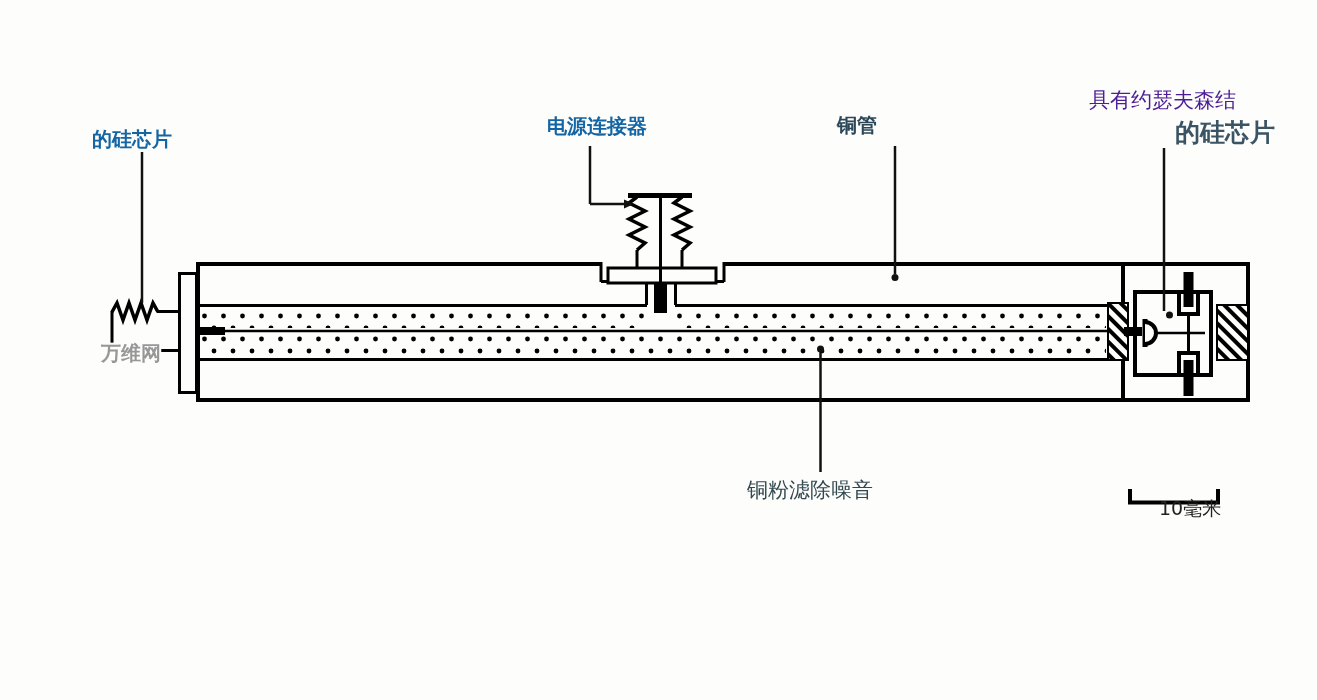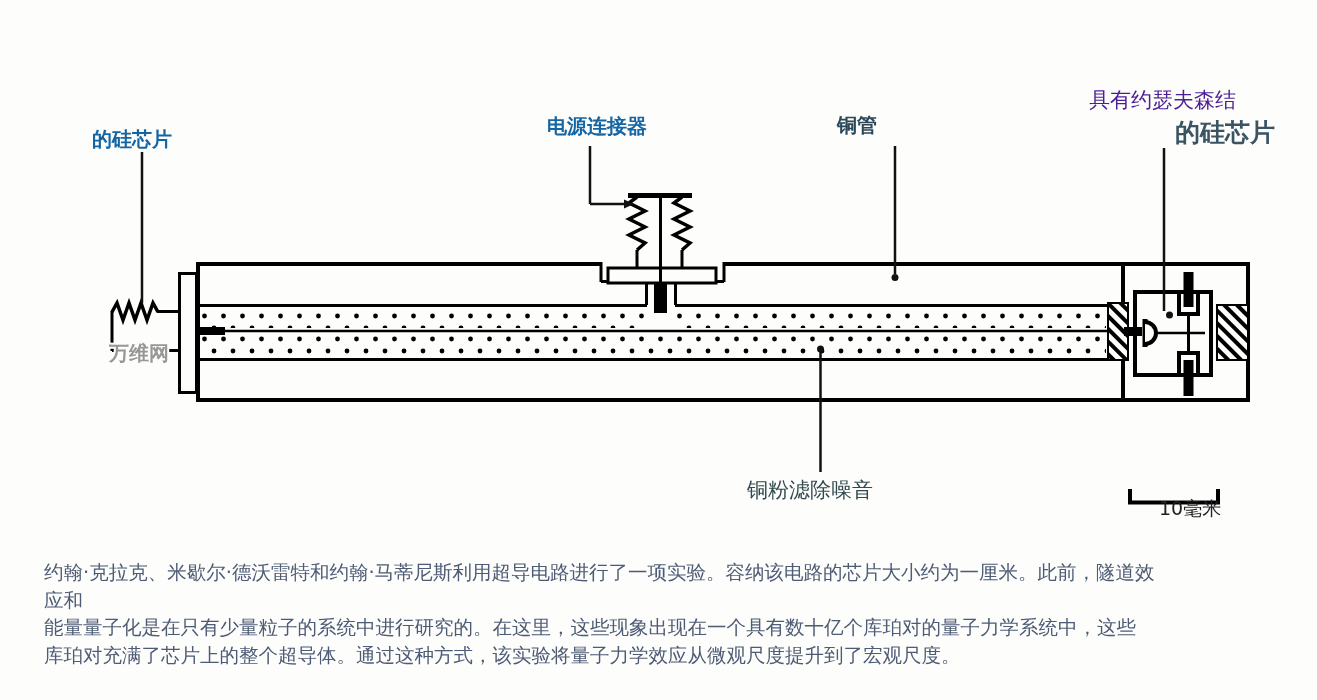--- a/index.html
+++ b/index.html
@@ -118,25 +118,20 @@
   <div class="lbl lbl-blue" style="left:92px;top:126px;">的硅芯片</div>
 
   <div class="lbl lbl-blue" style="left:547px;top:113px;">电源连接器</div>
 
   <div class="lbl lbl-slate" style="left:837px;top:112px;font-family:Liberation Mono, monospace;">铜管</div>
 
   <div class="lbl lbl-brown" style="left:1089px;top:86px;">具有约瑟夫森结</div>
 
   <div class="lbl lbl-chip2" style="left:1175px;top:116px;">的硅芯片</div>
 
-  <div class="lbl watermark" style="left:101px;top:340px;margin-left:8px;">万维网</div>
+  <div class="lbl watermark" style="left:101px;top:340px;">万维网</div>
 
   <div class="lbl lbl-powder" style="left:747px;top:476px;">铜粉滤除噪音</div>
 
   <div class="lbl lbl-scale" style="left:1159px;top:496px;">10毫米</div>
 
-  <div class="caption">
-    <span>约翰·克拉克、米歇尔·德沃雷特和约翰·马蒂尼斯利用超导电路进行了一项实验。容纳该电路的芯片大小约为一厘米。此前，隧道效应和</span>
-    <span>能量量子化是在只有少量粒子的系统中进行研究的。在这里，这些现象出现在一个具有数十亿个库珀对的量子力学系统中，这些</span>
-    <span>库珀对充满了芯片上的整个超导体。通过这种方式，该实验将量子力学效应从微观尺度提升到了宏观尺度。</span>
-  </div>
 
 </div>
 
 </body></html>

